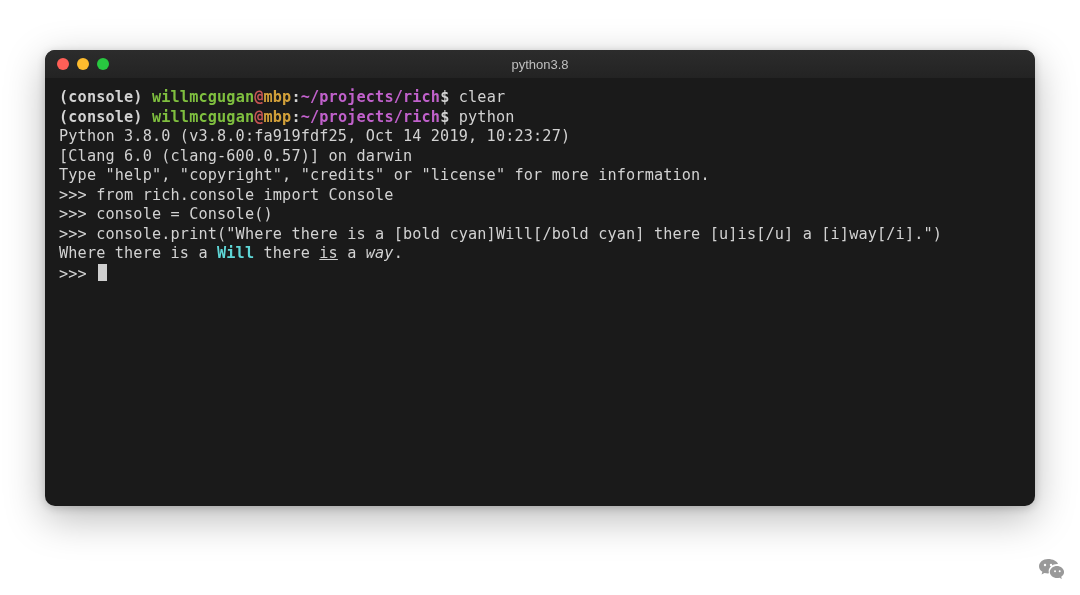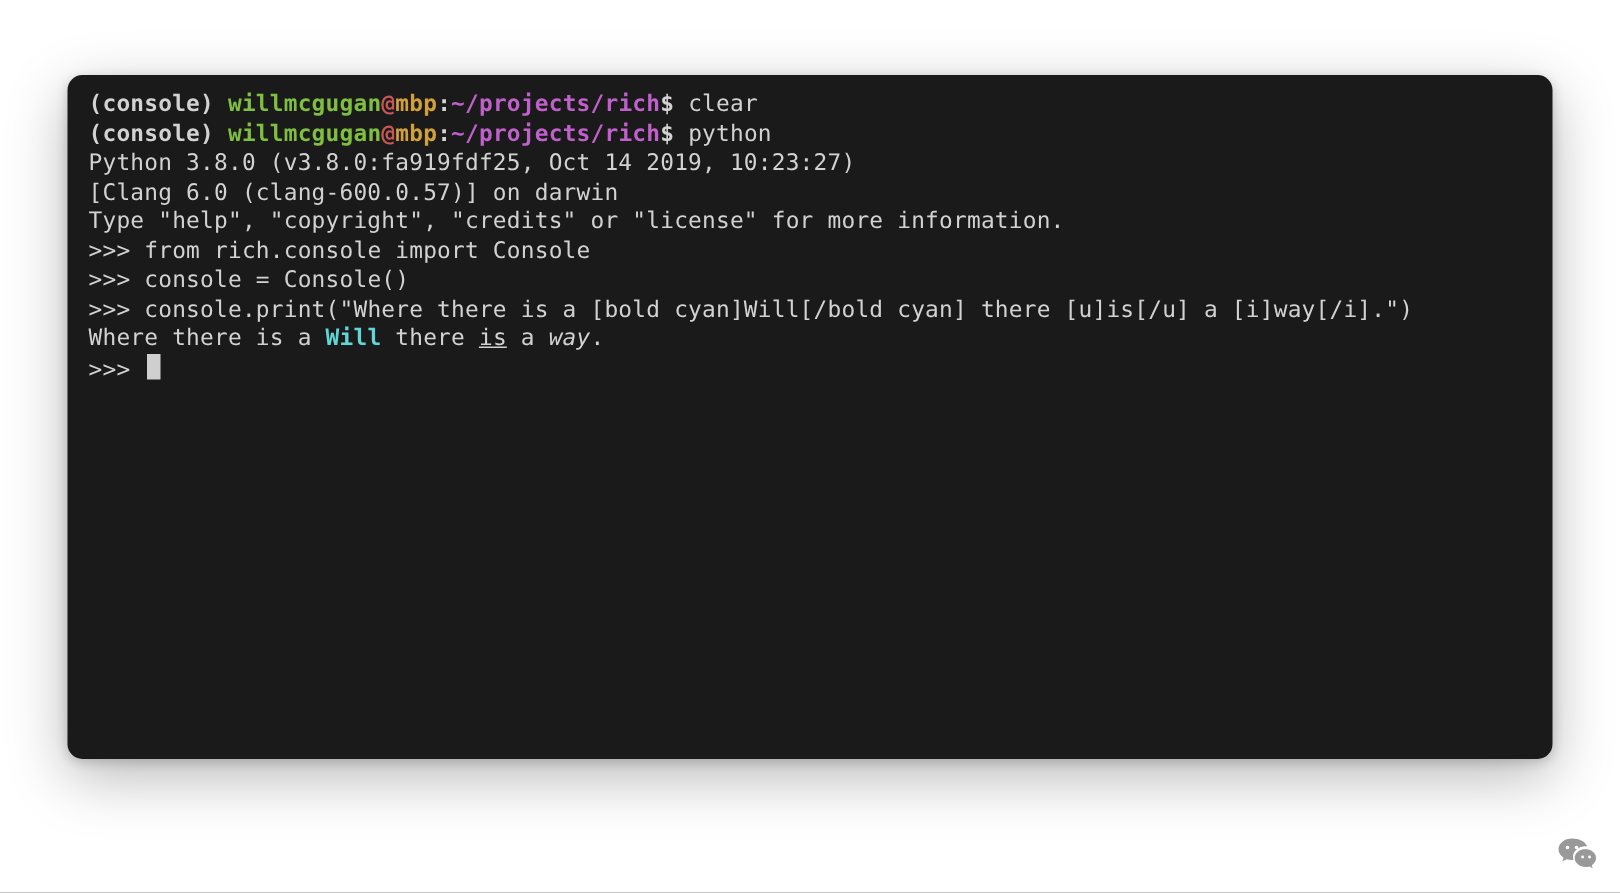--- a/index.html
+++ b/index.html
@@ -78,20 +78,28 @@
   .wechat-icon{
     width:30px;height:30px;display:inline-block;
     position:relative;
   }
   .wechat-icon svg{width:100%;height:100%;}
 </style>
 </head>
 <body>
 
 <div class="terminal-window">
+  <div class="titlebar">
+    <div class="traffic-lights">
+      <div class="dot red"></div>
+      <div class="dot yellow"></div>
+      <div class="dot green"></div>
+    </div>
+    <div class="title">python3.8</div>
+  </div>
 
   <div class="term-body"><span><span class="bold">(console) </span><span class="c-green">willmcgugan</span><span class="c-red">@</span><span class="c-yellow">mbp</span><span class="bold">:</span><span class="c-magenta">~/projects/rich</span><span class="bold">$ </span><span>clear</span></span>
 <span><span class="bold">(console) </span><span class="c-green">willmcgugan</span><span class="c-red">@</span><span class="c-yellow">mbp</span><span class="bold">:</span><span class="c-magenta">~/projects/rich</span><span class="bold">$ </span><span>python</span></span>
 <span>Python 3.8.0 (v3.8.0:fa919fdf25, Oct 14 2019, 10:23:27) </span>
 <span>[Clang 6.0 (clang-600.0.57)] on darwin</span>
 <span>Type "help", "copyright", "credits" or "license" for more information.</span>
 <span><span>&gt;&gt;&gt; </span><span>from rich.console import Console</span></span>
 <span><span>&gt;&gt;&gt; </span><span>console = Console()</span></span>
 <span><span>&gt;&gt;&gt; </span><span>console.print("Where there is a [bold cyan]Will[/bold cyan] there [u]is[/u] a [i]way[/i].")</span></span>
 <span><span>Where there is a </span><span class="cyan">Will</span><span> there </span><span class="ul">is</span><span> a </span><span class="it">way</span><span>.</span></span>

